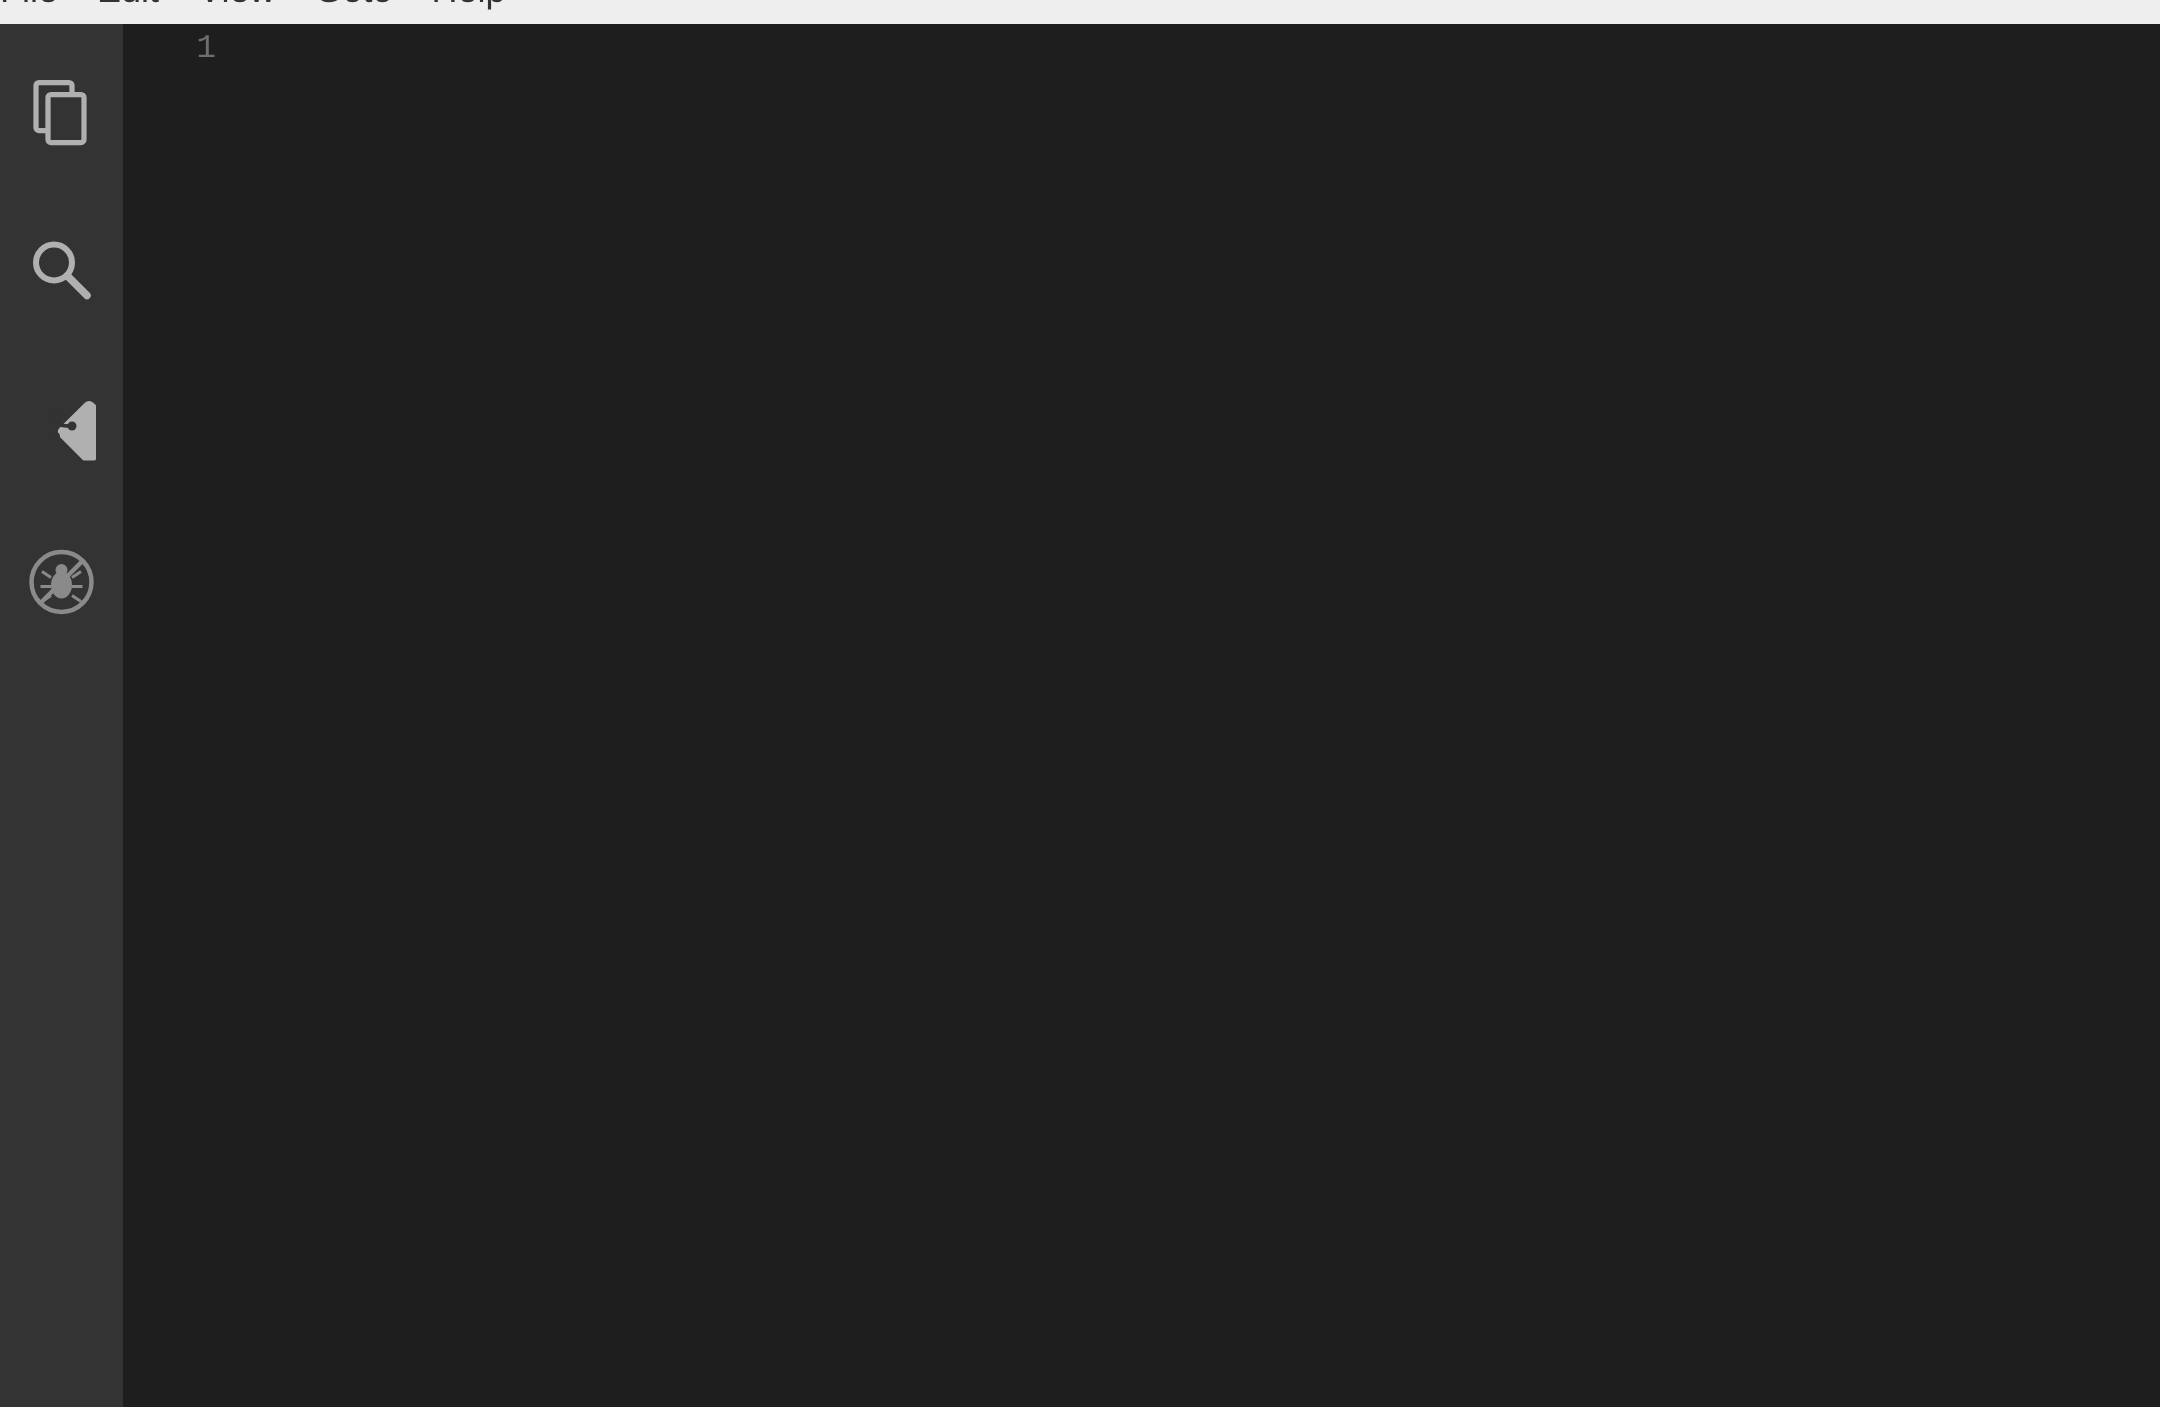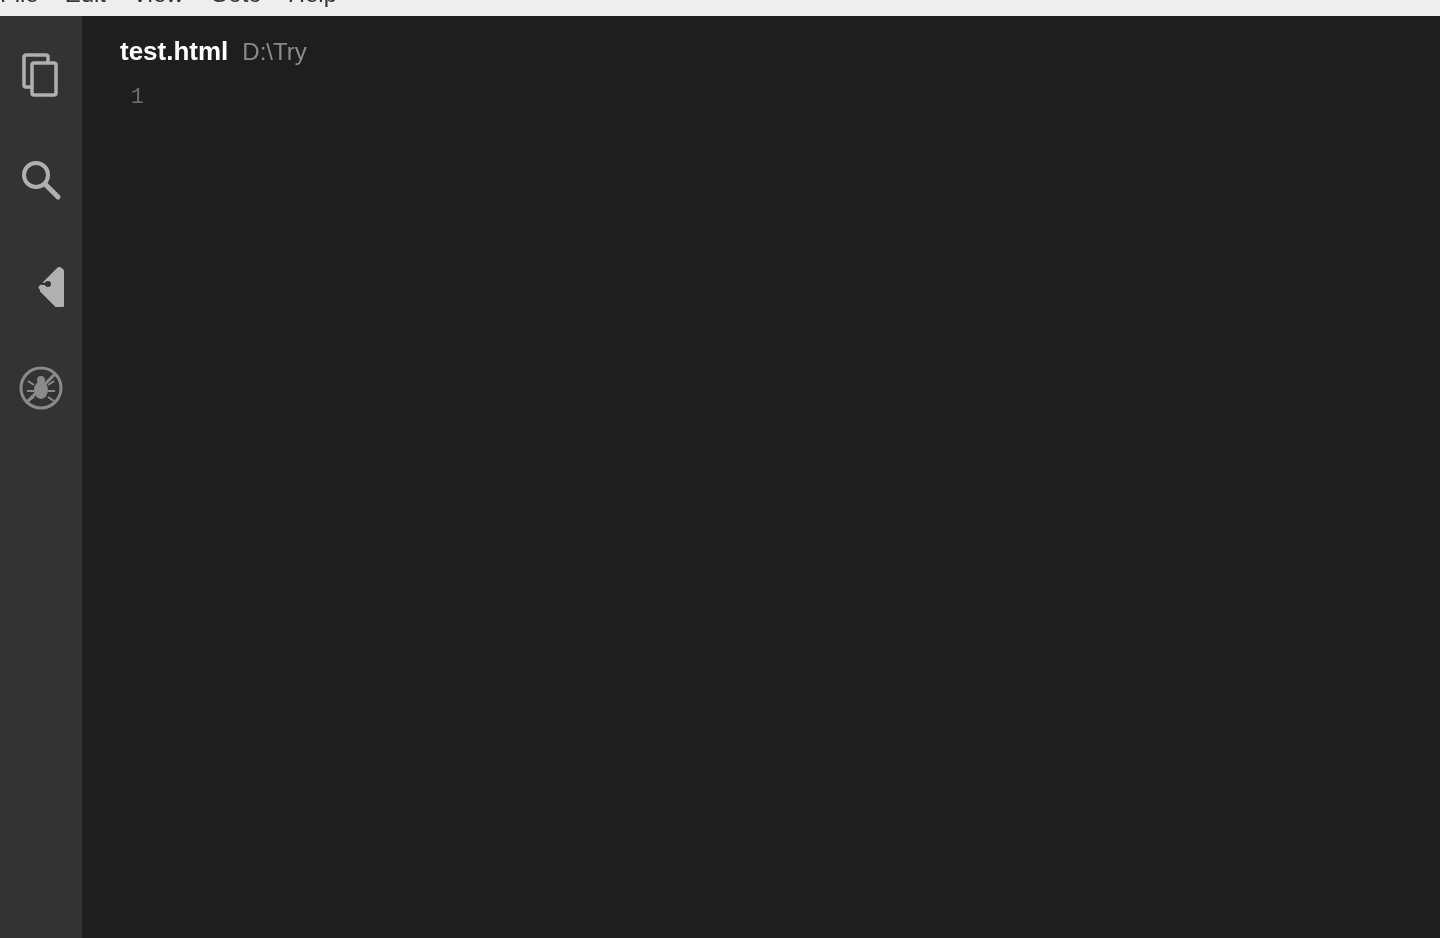--- a/index.html
+++ b/index.html
@@ -177,24 +177,20 @@
 
           <line x1="8" y1="38" x2="38" y2="8" stroke="#8a8a8a" stroke-width="3"></line>
         </svg>
       </span>
     </div>
 
   </div>
 
   <div class="editor">
 
-    <div class="editor-header">
-      <span class="file-name">test.html</span>
-      <span class="file-path">D:\Try</span>
-    </div>
 
     <div class="editor-body">
       <div class="gutter">
         <div>1</div>
       </div>
       <div class="code-area" tabindex="0"><span></span></div>
     </div>
 
   </div>
 

